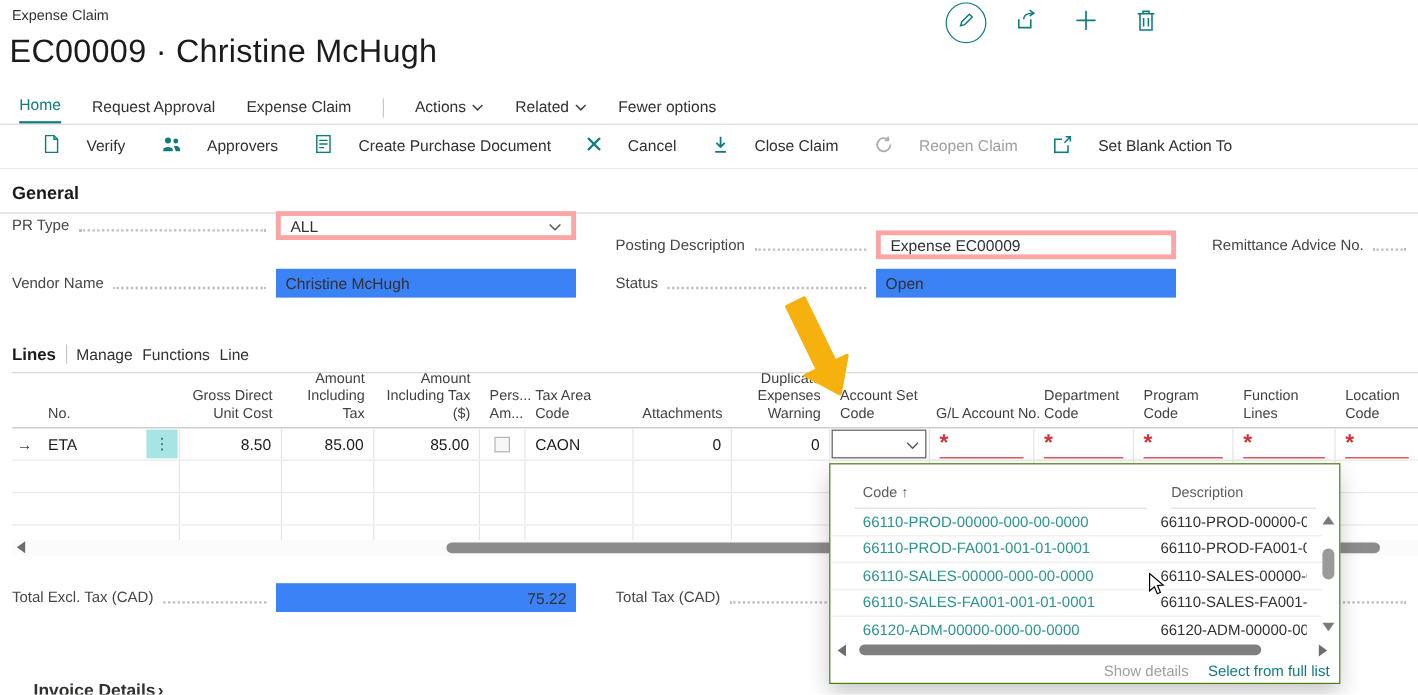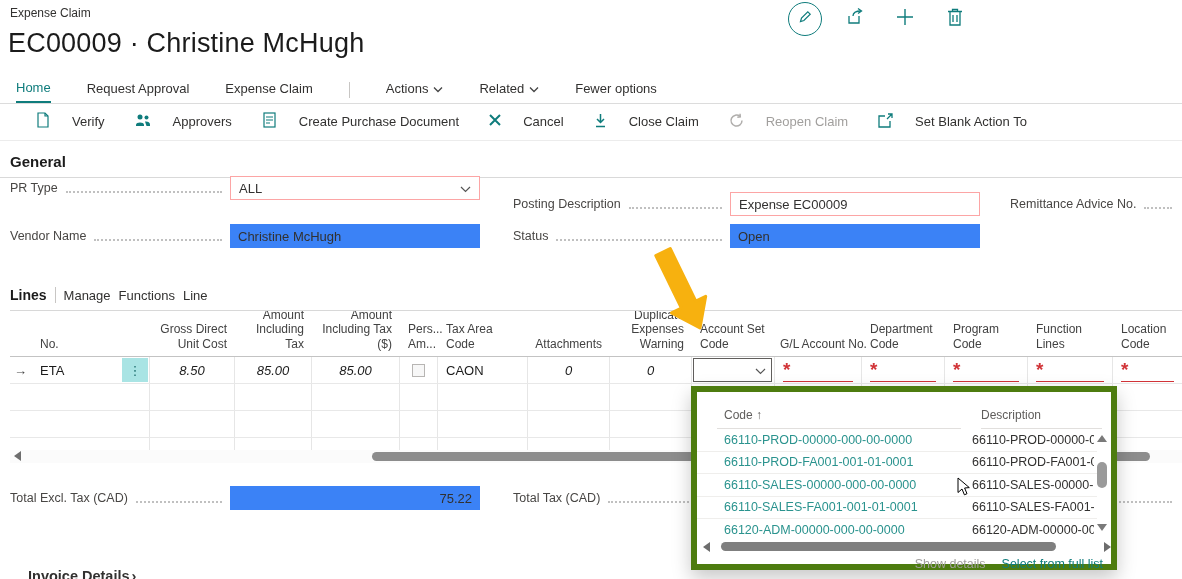--- a/index.html
+++ b/index.html
@@ -8,55 +8,55 @@
   #screen { position:relative; width:1182px; height:579px; background:#fff; overflow:hidden; }
 
   
   .caption { position:absolute; left:10px; top:6px; font-size:12px; color:#323130; }
   .title { position:absolute; left:8px; top:28px; font-size:27px; font-weight:300; color:#1b1b1b; letter-spacing:.2px; }
   .top-icons { position:absolute; left:788px; top:2px; display:flex; align-items:center; gap:16px; }
   .icnbtn { width:34px; height:34px; display:flex; align-items:center; justify-content:center; cursor:pointer; }
   .icnbtn.circle { border:1px solid #0f7c7c; border-radius:50%; }
 
   
-  .tabbar { position:absolute; left:16px; top:80px; display:flex; align-items:center; gap:36px; font-size:13px; }
+  .tabbar { position:absolute; left:16px; top:80px; display:flex; align-items:center; gap:26px; font-size:13px; }
   .tab { padding-bottom:6px; cursor:pointer; color:#323130; display:flex; align-items:center; gap:5px; }
   .tab.active { color:#0f7c7c; border-bottom:2px solid #0f7c7c; }
   .vdiv { width:1px; height:16px; background:#c8c6c4; margin-bottom:4px; }
   .rule { position:absolute; left:0; width:1182px; height:1px; background:#dcdcdc; }
 
   
   .actionbar { position:absolute; left:36px; top:112px; display:flex; align-items:center; gap:30px; font-size:13px; }
   .act { display:flex; align-items:center; gap:22px; cursor:pointer; color:#323130; }
   .act.disabled { color:#a19f9d; cursor:default; }
 
   
   .sect-title { position:absolute; left:10px; top:153px; font-size:15px; font-weight:700; color:#1b1b1b; }
   .frow { position:absolute; display:flex; align-items:center; height:24px; }
   .flabel { font-size:12.5px; color:#484644; white-space:nowrap; }
   .dots { flex:1; border-bottom:2px dotted #c0c0c0; margin:0 8px; align-self:flex-end; margin-bottom:7px; }
   .ctrl { width:250px; height:24px; font-size:13px; display:flex; align-items:center; padding:0 8px; flex:none; }
-  .ctrl.edit { background:#fff; border:1px solid #fca5a5; }
+  .ctrl.edit { background:#fff; border:4px solid #fca5a5; }
   .ctrl.ro { background:#3b82f6; border:none; }
   .ctrl .chev { margin-left:auto; }
   .ctrl.num { justify-content:flex-end; }
 
   
   .lines-head { position:absolute; left:10px; top:287px; display:flex; align-items:center; gap:8px; }
   .lines-title { font-size:14px; font-weight:700; color:#1b1b1b; }
   .lines-menu { font-size:13px; color:#323130; cursor:pointer; }
 
   .grid { position:absolute; left:10px; top:310px; width:1172px; height:140px; overflow:hidden; border-top:1px solid #d8d8d8; z-index:1; }
   .gh { display:flex; height:46px; border-bottom:1px solid #c3c3c3; }
   .gh .hc { font-size:12px; color:#424242; display:flex; align-items:flex-end; padding:0 8px 5px 8px; line-height:1.2; }
   .hc.r { justify-content:flex-end; text-align:right; }
   .hc.nowrap { white-space:nowrap; overflow:visible; padding-left:5px; }
   .trow { display:flex; height:27px; border-bottom:1px solid #e8e8e8; }
   .tc { border-right:1px solid #e6e6e6; height:100%; font-size:13px; color:#1b1b1b; display:flex; align-items:center; padding:0 8px; position:relative; }
-  .tc.r { justify-content:center;font-style:italic; }
+  .tc.r { justify-content:flex-end; }
   .tc.last { border-right:none; }
   .w-ind{width:22px;} .w-no{width:118px;} .w-gross{width:85px;} .w-amt{width:77px;}
   .w-amtd{width:88px;} .w-pers{width:38px;} .w-tax{width:90px;} .w-att{width:82px;}
   .w-dup{width:82px;} .w-acct{width:83px;} .w-gl{width:87px;} .w-dept{width:83px;}
   .w-prog{width:83px;} .w-func{width:85px;} .w-loc{width:69px;}
   .rowmenu { position:absolute; right:1px; top:1px; width:26px; height:24px; background:#a9e4e4; color:#1f6f6f; display:flex; align-items:center; justify-content:center; font-size:13px; cursor:pointer; }
   .cbox { width:13px; height:13px; border:1px solid #b7b5b3; background:#f7f7f7; margin:0 auto; }
   .combo { position:absolute; left:1px; top:1px; width:79px; height:24px; background:#fff; border:1px solid #605e5c; display:flex; align-items:center; padding:0 5px; cursor:pointer; }
   .combo .chev { margin-left:auto; }
   .req { display:block; width:100%; font-size:19px; line-height:14px; color:#d13438; border-bottom:1px solid #d13438; padding-bottom:4px; margin-top:6px; font-weight:700; }
@@ -68,21 +68,21 @@
   .tri.left { border-top:5px solid transparent; border-bottom:5px solid transparent; border-right:7px solid #6d6d6d; left:4px; top:1px; }
 
   
   .totals1 { left:10px; top:486px; width:470px; }
   .totals2 { left:513px; top:486px; width:667px; }
 
   
   .inv { position:absolute; left:28px; top:568px; font-size:14.5px; font-weight:700; color:#323130; display:flex; gap:2px; }
 
   
-  .dd { position:absolute; left:691px; top:386px; width:426px; height:184px; background:#fff; border:6px solid #4d7c0f; box-shadow:0 8px 18px rgba(0,0,0,.22); z-index:5; }
+  .dd { position:absolute; left:691px; top:386px; width:426px; height:184px; background:#fff; border:1px solid #4d7c0f; box-shadow:0 8px 18px rgba(0,0,0,.22); z-index:5; }
   .dd-head { position:absolute; top:16px; left:0; right:0; height:20px; font-size:12px; color:#5f5d5b; }
   .dd-head .c1 { position:absolute; left:27px; }
   .dd-head .c2 { position:absolute; left:284px; }
   .dd-hline1 { position:absolute; top:36px; left:20px; width:244px; height:1px; background:#e1dfdd; }
   .dd-hline2 { position:absolute; top:36px; left:284px; width:121px; height:1px; background:#e1dfdd; }
   .dd-rows { position:absolute; top:37px; left:0; right:14px; }
   .dd-row { height:22.5px; display:flex; align-items:center; border-bottom:1px solid #efeeec; }
   .dd-code { margin-left:27px; width:248px; font-size:12.5px; color:#2a938e; cursor:pointer; white-space:nowrap; }
   .dd-desc { width:122px; font-size:12.5px; color:#323130; white-space:nowrap; overflow:hidden; }
   .dd-vscroll { position:absolute; right:3px; top:40px; width:12px; height:110px; }

